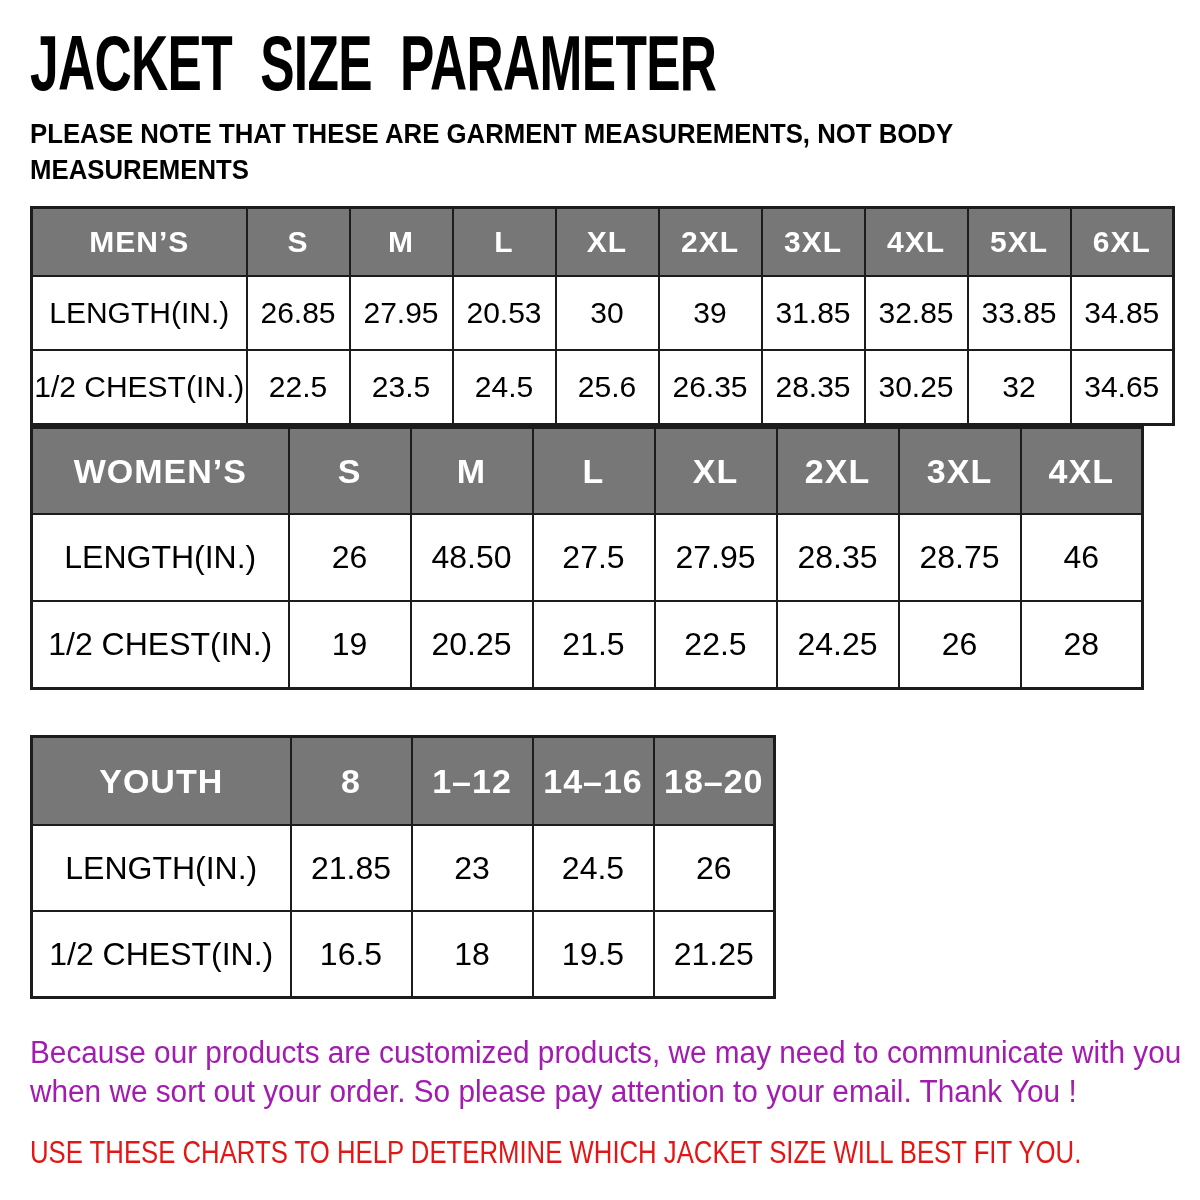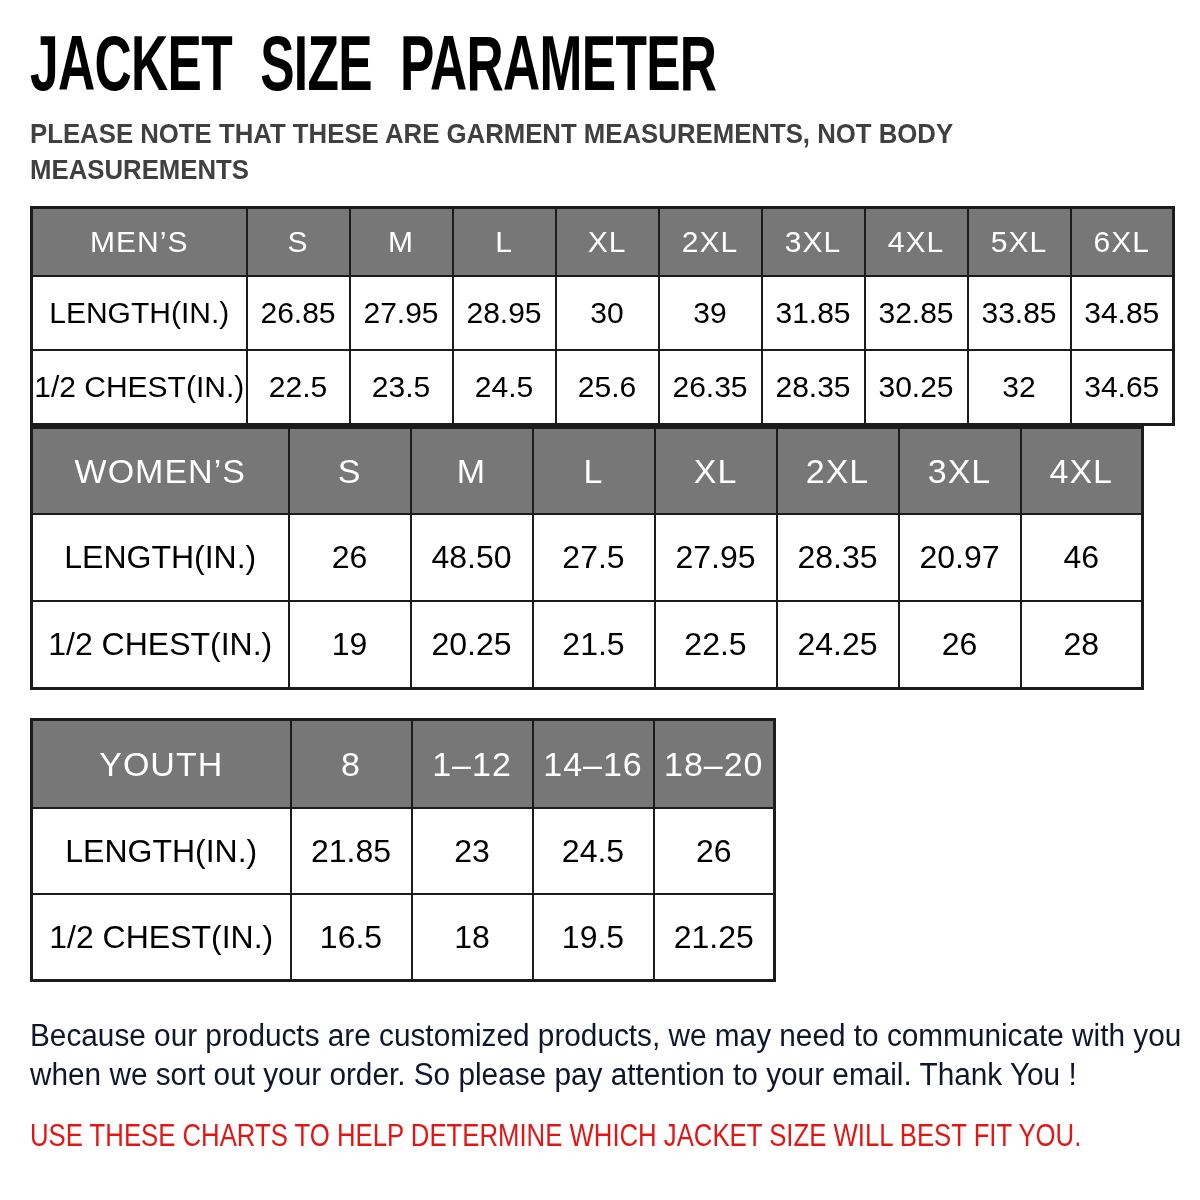--- a/index.html
+++ b/index.html
@@ -21,21 +21,21 @@
     letter-spacing:-1px;
     word-spacing:22px;
     white-space:nowrap;
     transform:scaleX(0.66);
     transform-origin:left top;
   }
 
   
   .note{
     margin:14px 0 0 30px;
-    color:#404040;
+    color:#000000;
     font-weight:bold;
     font-size:28px;
     line-height:36px;
   }
   .note-line{
     display:block;
     white-space:nowrap;
     transform:scaleX(0.92);
     transform-origin:left top;
   }
@@ -50,38 +50,38 @@
   table.size-table th, table.size-table td{
     border:2px solid #1c1c1c;
     text-align:center;
     vertical-align:middle;
     padding:0;
     overflow:hidden;
   }
   table.size-table th{
     background:#777777;
     color:#ffffff;
-    font-weight:normal;
+    font-weight:bold;
     letter-spacing:1px;
   }
   table.mens{margin-top:18px;}
   table.mens th{height:66px;font-size:30px;}
   table.mens td{height:72px;font-size:30px;}
   table.womens{}
   table.womens th{height:84px;font-size:34px;}
   table.womens td{height:85px;font-size:32px;}
-  table.youth{margin-top:28px;}
+  table.youth{margin-top:45px;}
   table.youth th{height:86px;font-size:34px;}
   table.youth td{height:84px;font-size:32px;}
   td.rowlabel{letter-spacing:0px;}
 
   
   .footer-para{
     margin:34px 0 0 30px;
-    color:#0f172a;
+    color:#a21caf;
     font-size:31px;
     line-height:39px;
   }
   .footer-line{
     display:block;
     white-space:nowrap;
     transform:scaleX(0.96);
     transform-origin:left top;
   }
   .footer-advice{
@@ -128,21 +128,21 @@
         <th>2XL</th>
         <th>3XL</th>
         <th>4XL</th>
         <th>5XL</th>
         <th>6XL</th>
       </tr>
       <tr>
         <td class="rowlabel">LENGTH(IN.)</td>
         <td>26.85</td>
         <td>27.95</td>
-        <td>28.95</td>
+        <td>20.53</td>
         <td>30</td>
         <td>39</td>
         <td>31.85</td>
         <td>32.85</td>
         <td>33.85</td>
         <td>34.85</td>
       </tr>
       <tr>
         <td class="rowlabel">1/2 CHEST(IN.)</td>
         <td>22.5</td>
@@ -180,21 +180,21 @@
         <th>3XL</th>
         <th>4XL</th>
       </tr>
       <tr>
         <td class="rowlabel">LENGTH(IN.)</td>
         <td>26</td>
         <td>48.50</td>
         <td>27.5</td>
         <td>27.95</td>
         <td>28.35</td>
-        <td>20.97</td>
+        <td>28.75</td>
         <td>46</td>
       </tr>
       <tr>
         <td class="rowlabel">1/2 CHEST(IN.)</td>
         <td>19</td>
         <td>20.25</td>
         <td>21.5</td>
         <td>22.5</td>
         <td>24.25</td>
         <td>26</td>

